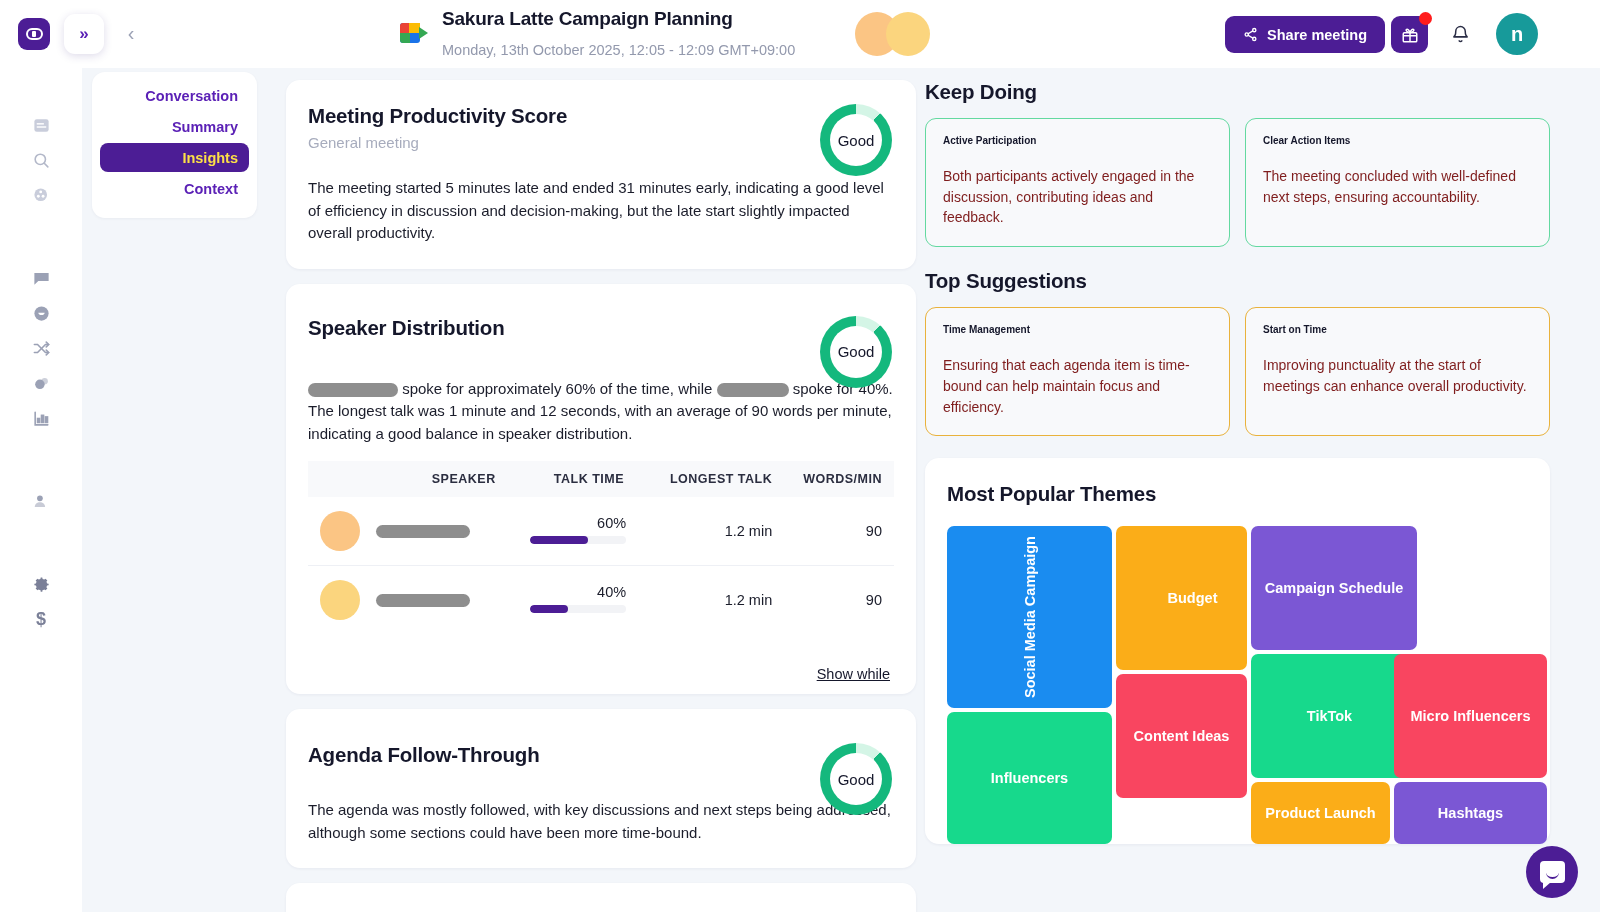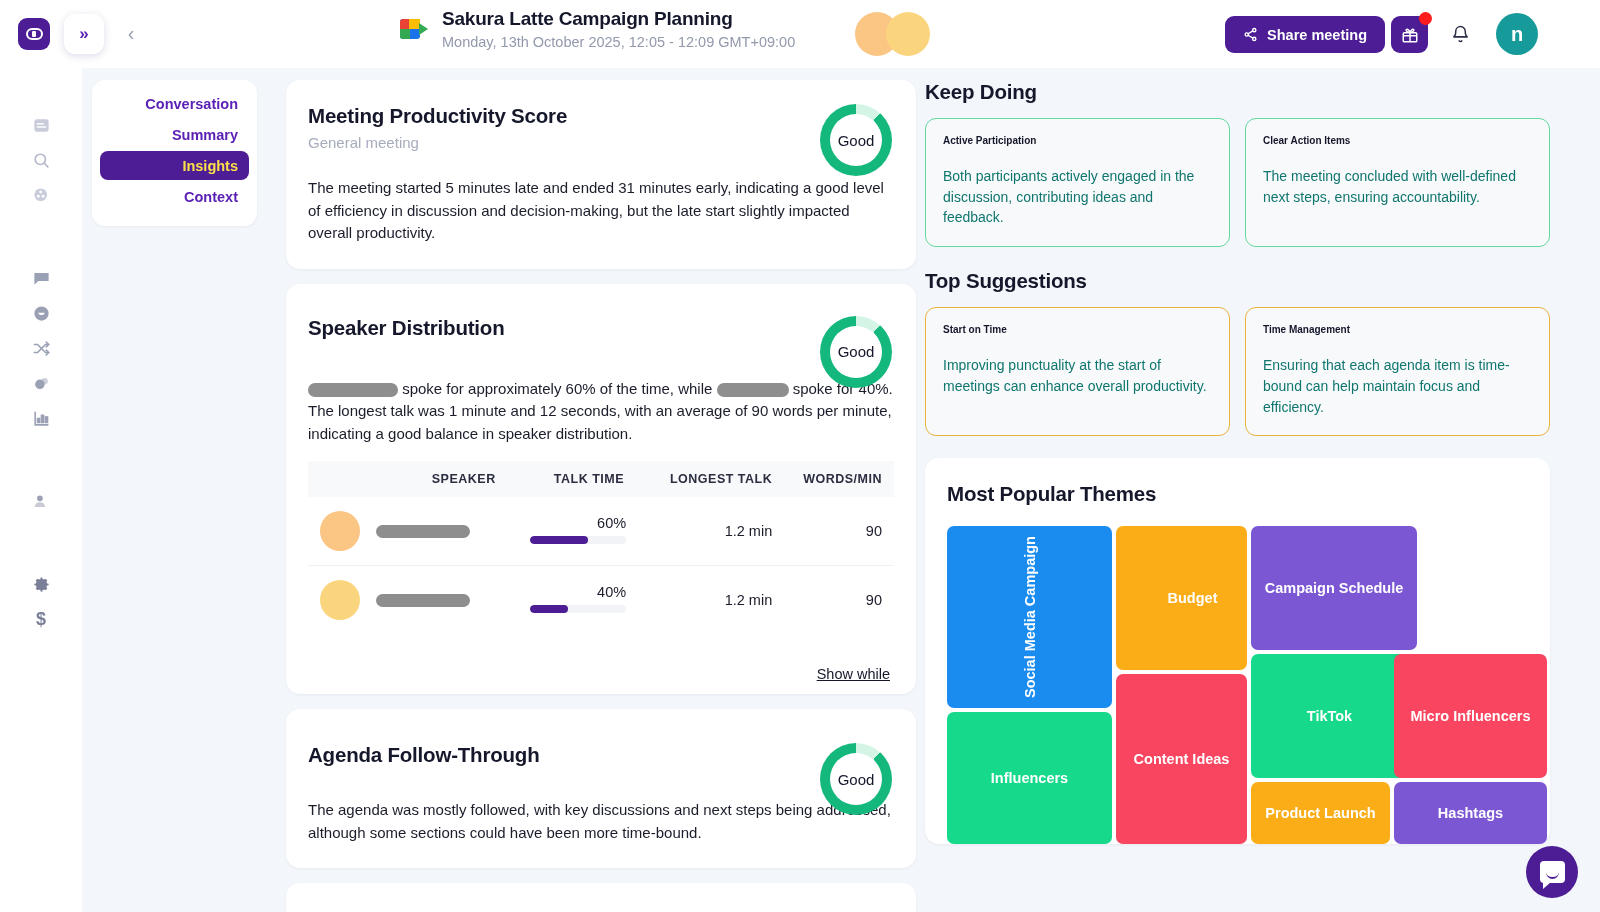--- a/index.html
+++ b/index.html
@@ -57,21 +57,21 @@
   }
   .meet-icon .body:before{content:"";position:absolute;left:0;top:0;width:9px;height:10px;background:#ea4335;}
   .meet-icon .body:after{content:"";position:absolute;left:0;bottom:0;width:10px;height:10px;background:#34a853;}
   .meet-icon .yellow{position:absolute;left:9px;top:3px;width:11px;height:10px;background:#fbbc04;}
   .meet-icon .tri{
     position:absolute;right:0;top:7px;width:0;height:0;
     border-top:6px solid transparent;border-bottom:6px solid transparent;
     border-left:9px solid #34a853;
   }
   .meet-title { font-size: 19px; font-weight: 700; color: #15172b; letter-spacing:-0.2px;}
-  .meet-sub   { font-size: 14.5px; color: #9399ad; margin-top: 4px; }
+  .meet-sub   { font-size: 14.5px; color: #9399ad; margin-top: 12px; }
   .avatars { position: absolute; left: 855px; top: 12px; width: 90px; height:44px;}
   .avatars .a1{position:absolute;left:0;top:0;width:44px;height:44px;border-radius:50%;background:#fbc584;}
   .avatars .a2{position:absolute;left:31px;top:0;width:44px;height:44px;border-radius:50%;background:#fbd57e;}
   .share-btn {
     position: absolute; right: 215px; top: 16px;
     height: 37px; padding: 0 18px; border-radius: 9px;
     background: #4c1d95; color: #fff;
     display: flex; align-items: center; gap: 9px;
     font-size: 14.5px; font-weight: 700; cursor: pointer; border: none;
   }
@@ -106,21 +106,21 @@
   .rail-sp-lg{height:48px;}
 
   
   .canvas{
     position:absolute;left:82px;top:68px;width:1518px;height:844px;
     background:#f3f6fa; overflow:hidden;
   }
 
   
   .tabs-card{
-    position:absolute;left:10px;top:12px;width:165px;
+    position:absolute;left:10px;top:4px;width:165px;
     background:#fff;border-radius:13px;padding:9px 8px 13px 8px;
     box-shadow:0 1px 3px rgba(30,40,80,0.05);
   }
   .tab{
     height:29px;display:flex;align-items:center;justify-content:flex-end;
     padding-right:11px;border-radius:8px;
     color:#5b21b6;font-size:14.5px;font-weight:600;cursor:pointer;
     margin-bottom:2px;
   }
   .tab.active{background:#4c1d95;color:#fde047;}
@@ -180,21 +180,21 @@
 
   
   .sec-title{font-size:20.5px;font-weight:700;color:#15172b;margin-bottom:14px;letter-spacing:-0.2px;}
   .pair{display:flex;gap:15px;}
   .chip{
     flex:1;background:#f8f9fb;border-radius:11px;padding:16px 17px 18px 17px;
   }
   .chip.green{border:1.5px solid #63d9a0;}
   .chip.amber{border:1.5px solid #e9b23c;}
   .chip-title{font-size:10px;font-weight:700;color:#15172b;margin-bottom:7px;}
-  .chip-text{font-size:14px;line-height:1.48;color:#0f766e;margin-top:20px;}
+  .chip-text{font-size:14px;line-height:1.48;color:#7f1d1d;margin-top:20px;}
 
   
   .treemap{
     position:relative;width:100%;height:318px;margin-top:20px;
   }
   .tile{
     position:absolute;border-radius:7px;color:#fff;font-size:14.5px;font-weight:700;
     display:flex;align-items:center;justify-content:center;text-align:center;
     cursor:pointer; overflow:hidden;
   }
@@ -459,43 +459,43 @@
           <div class="chip-title">Clear Action Items</div>
           <div class="chip-text">The meeting concluded with well-defined next steps, ensuring accountability.</div>
         </div>
       </div>
     </div>
 
     <div style="margin-bottom:22px;">
       <div class="sec-title">Top Suggestions</div>
       <div class="pair">
         <div class="chip amber">
+          <div class="chip-title">Time Management</div>
+          <div class="chip-text">Ensuring that each agenda item is time-bound can help maintain focus and efficiency.</div>
+        </div>
+        <div class="chip amber">
           <div class="chip-title">Start on Time</div>
           <div class="chip-text">Improving punctuality at the start of meetings can enhance overall productivity.</div>
-        </div>
-        <div class="chip amber">
-          <div class="chip-title">Time Management</div>
-          <div class="chip-text">Ensuring that each agenda item is time-bound can help maintain focus and efficiency.</div>
         </div>
       </div>
     </div>
 
     <div class="card" style="padding:24px 22px 0 22px;">
       <div class="sec-title">Most Popular Themes</div>
       <div class="treemap" id="treemap">
           <div class="tile vert" style="left: 0px; top: 0px; width: 165px; height: 182px; background: rgb(26, 140, 240);">
             <span>Social Media Campaign</span>
           </div>
           <div class="tile" style="left: 0px; top: 186px; width: 165px; height: 132px; background: rgb(23, 217, 140);">
             <span>Influencers</span>
           </div>
           <div class="tile" style="left: 169px; top: 0px; width: 131px; height: 144px; background: rgb(251, 173, 24); padding-left: 22px;">
             <span>Budget</span>
           </div>
-          <div class="tile" style="left: 169px; top: 148px; width: 131px; height: 170px; background: rgb(249, 69, 96);">
+          <div class="tile" style="left: 169px; top: 148px; width: 131px; height: 124px; background: rgb(249, 69, 96);">
             <span>Content Ideas</span>
           </div>
           <div class="tile" style="left: 304px; top: 0px; width: 166px; height: 124px; background: rgb(123, 87, 212);">
             <span>Campaign Schedule</span>
           </div>
           <div class="tile" style="left: 304px; top: 128px; width: 157px; height: 124px; background: rgb(23, 217, 140);">
             <span>TikTok</span>
           </div>
           <div class="tile" style="left: 304px; top: 256px; width: 139px; height: 62px; background: rgb(251, 173, 24);">
             <span>Product Launch</span>

